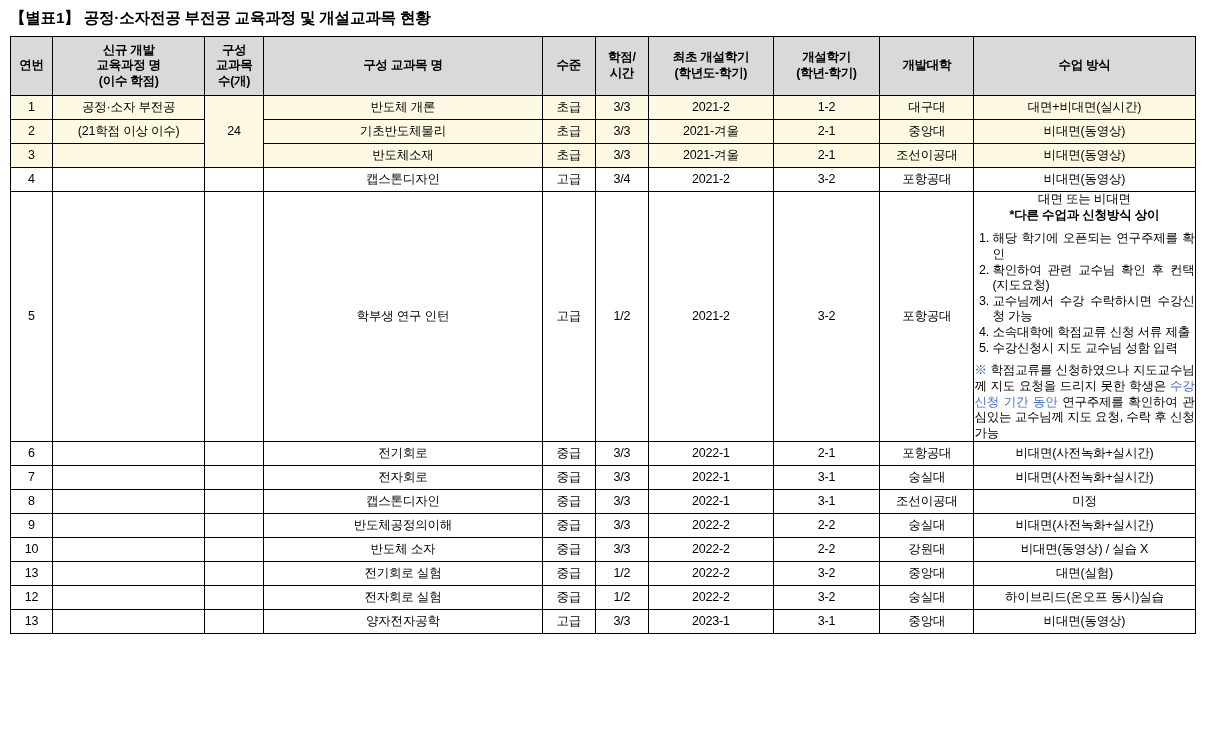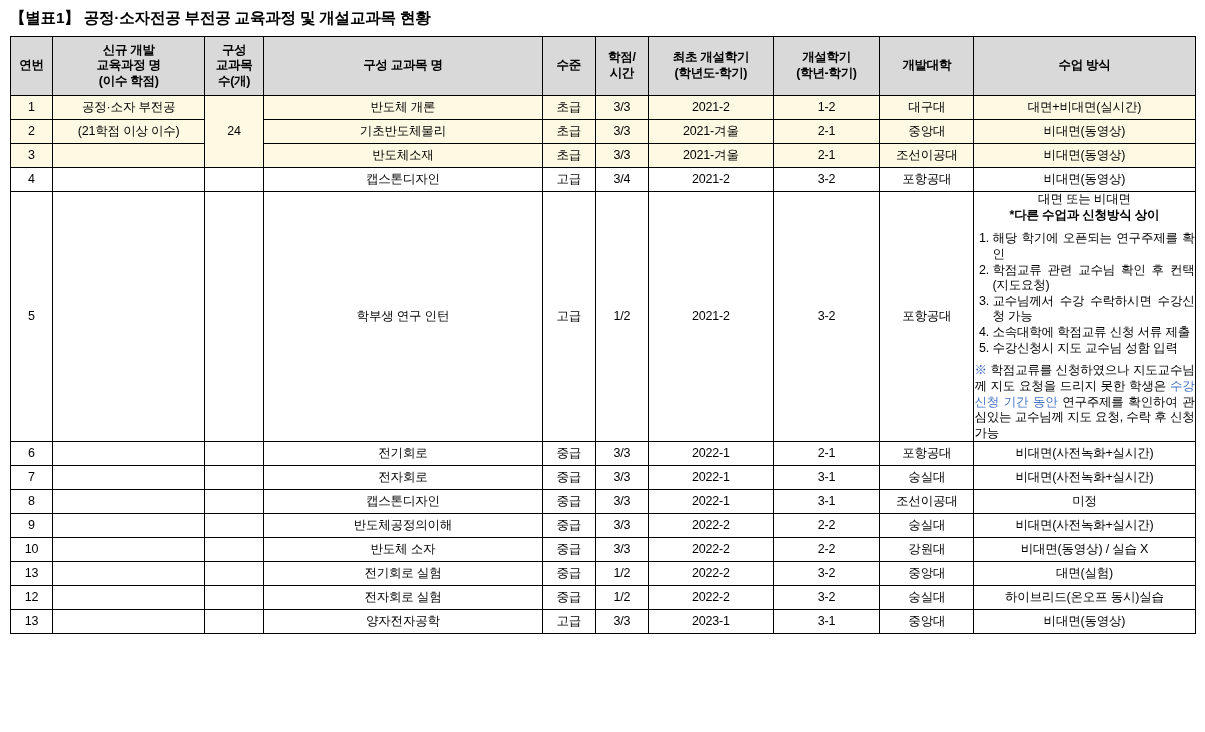--- a/index.html
+++ b/index.html
@@ -226,21 +226,21 @@
         <td>고급</td>
         <td>1/2</td>
         <td>2021-2</td>
         <td>3-2</td>
         <td>포항공대</td>
         <td class="mode-cell">
           <span class="mode-head">대면 또는 비대면</span>
           <span class="mode-note">*다른 수업과 신청방식 상이</span>
           <ol class="mode-list">
             <li>해당 학기에 오픈되는 연구주제를 확인</li>
-            <li>학점교류 관련 교수님 확인 후 컨택(지도요청)</li>
+            <li>확인하여 관련 교수님 확인 후 컨택(지도요청)</li>
             <li>교수님께서 수강 수락하시면 수강신청 가능</li>
             <li>소속대학에 학점교류 신청 서류 제출</li>
             <li>수강신청시 지도 교수님 성함 입력</li>
           </ol>
           <span class="mode-tail"><span class="mark">※</span><span> 학점교류를 신청하였으나 지도교수님께 지도 요청을 드리지 못한 학생은 </span><span class="blue">수강신청 기간 동안</span><span> 연구주제를 확인하여 관심있는 교수님께 지도 요청, 수락 후 신청 가능</span></span>
         </td>
       </tr>
 
       <tr>
         <td>6</td>

